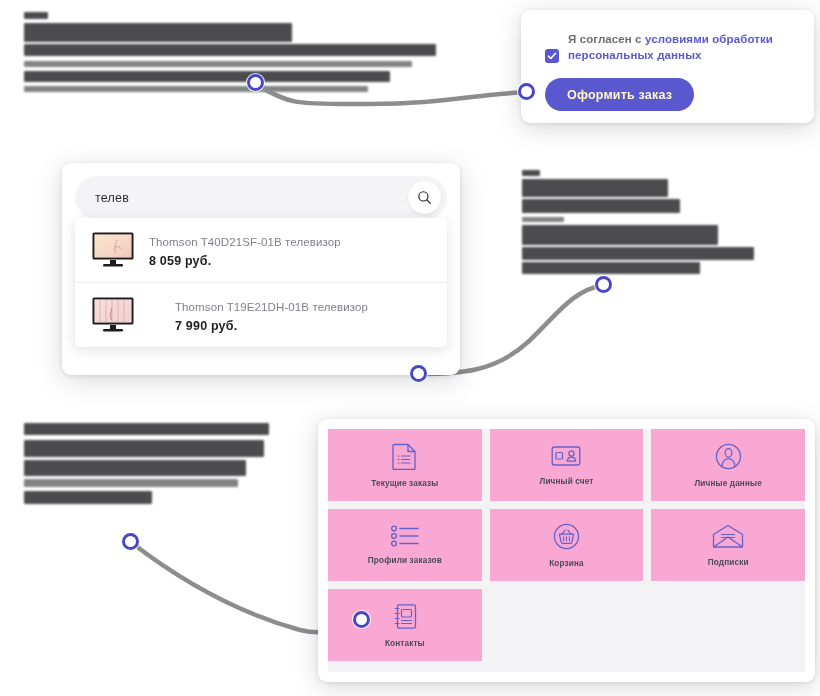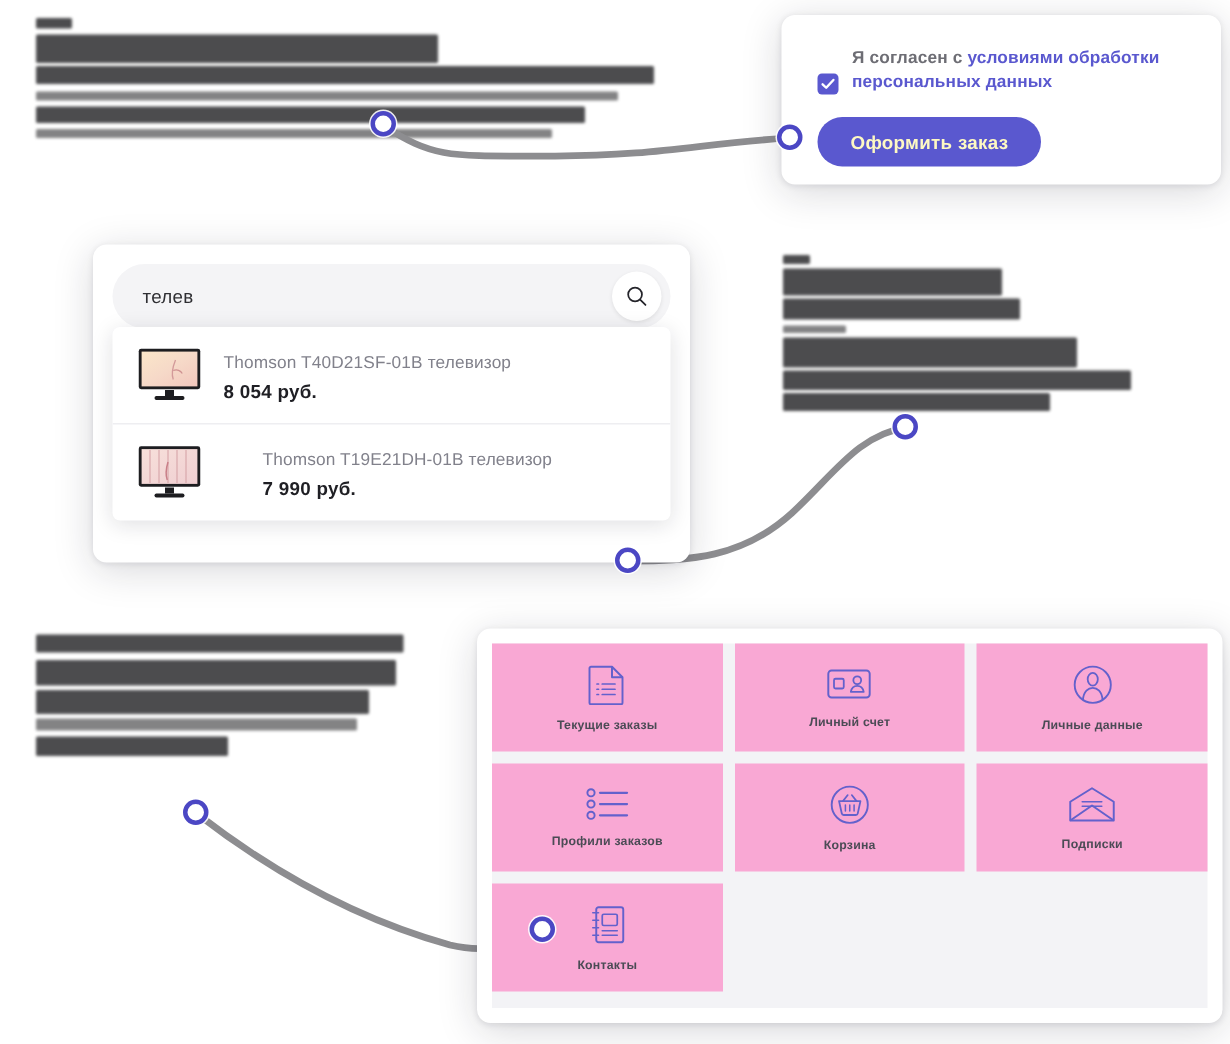--- a/index.html
+++ b/index.html
@@ -215,21 +215,21 @@
             </defs>
             <rect x="3.4" y="3.4" width="37.2" height="23.2" fill="url(#scr1)"></rect>
             <path d="M26 9 C24 14, 23 18, 24.5 22" stroke="#d39a9a" stroke-width=".9" fill="none"></path>
             <path d="M24.5 16 C27 15, 29.5 16, 30.5 18" stroke="#cf9191" stroke-width=".8" fill="none"></path>
             <rect x="19" y="29" width="6" height="4" fill="#1d1d20"></rect>
             <rect x="12" y="33" width="20" height="2.6" rx="1.3" fill="#1d1d20"></rect>
           </svg>
         </span>
         <span>
           <span class="tv-name">Thomson T40D21SF-01B телевизор</span>
-          <span class="tv-price" style="display:block;">8 054 руб.</span>
+          <span class="tv-price" style="display:block;">8 059 руб.</span>
         </span>
       </div>
 
       <div class="suggest-item">
         <span class="tv-thumb">
           <svg width="44" height="38" viewBox="0 0 44 38" aria-hidden="true">
             <rect x="1.5" y="1.5" width="41" height="27" rx="1.6" fill="#1d1d20"></rect>
             <defs>
               <linearGradient id="scr2" x1="0" y1="0" x2="1" y2="1">
                 <stop offset="0" stop-color="#f7e0da"></stop>

